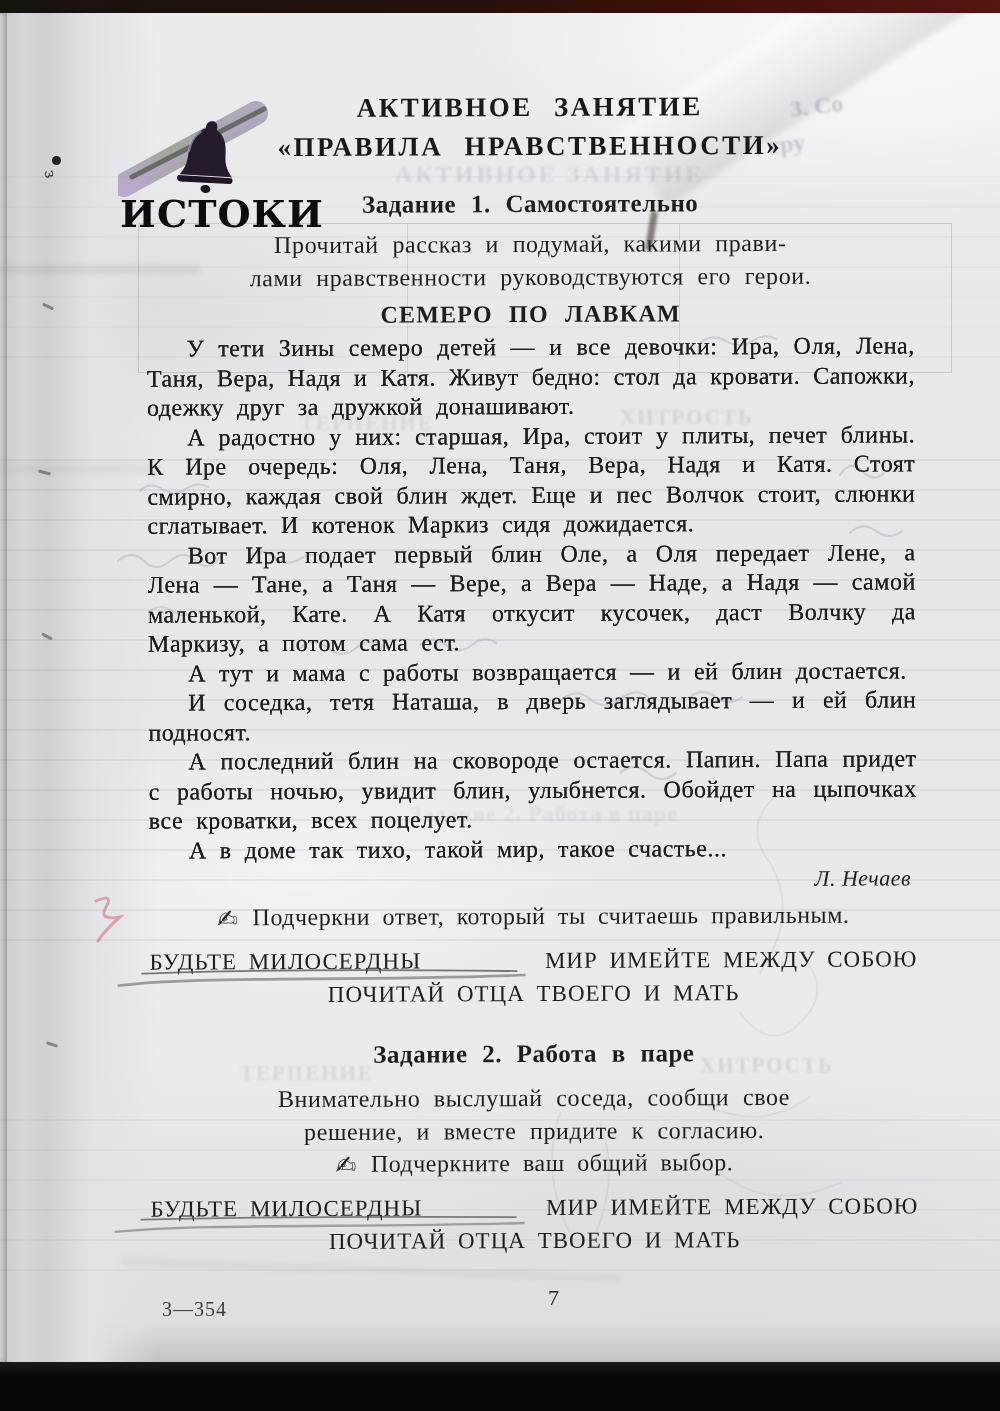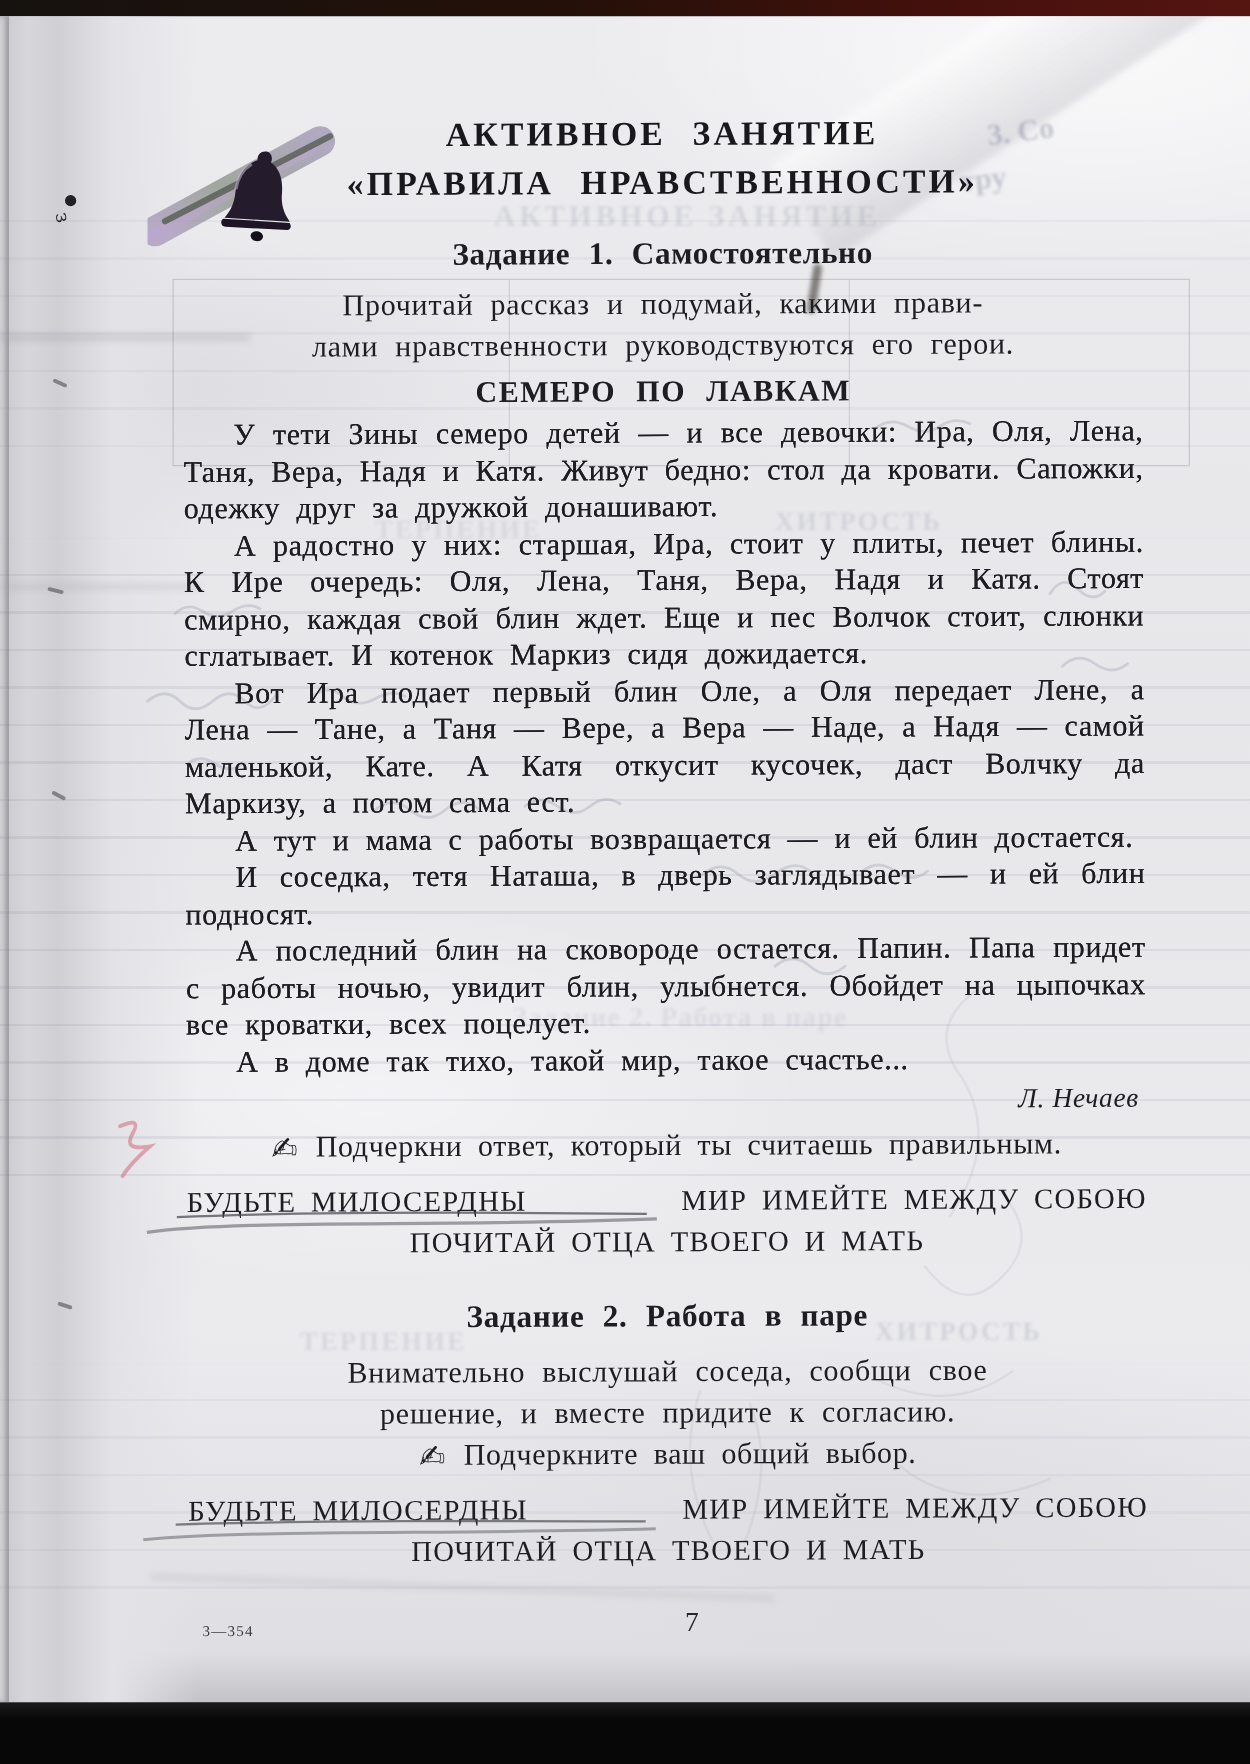--- a/index.html
+++ b/index.html
@@ -65,21 +65,21 @@
   .prompt{margin-top:10px;text-align:center;font-size:24px;letter-spacing:.5px;
     word-spacing:6px;white-space:nowrap;}
   .hand-icon{font-family:"DejaVu Sans",sans-serif;font-size:25px;margin-right:14px;
     vertical-align:-2px;}
   .choices{margin-top:13px;font-size:23px;letter-spacing:1px;word-spacing:5px;}
   .choices .row1{display:flex;justify-content:space-between;line-height:32px;}
   .choices .row2{text-align:center;line-height:33px;}
   .opt1{position:relative;display:inline-block;}
   .u-svg{position:absolute;left:-24px;top:21px;width:420px;height:28px;overflow:visible;}
   .task2-block{margin-top:30px;}
-  .footer-imprint{position:absolute;left:162px;top:1285px;font-size:12px;color:#3a3a40;
+  .footer-imprint{position:absolute;left:162px;top:1285px;font-size:20px;color:#3a3a40;
     letter-spacing:1px;}
   .page-number{position:absolute;left:548px;top:1272px;font-size:22px;color:#26262c;}
   .pen-dot{position:absolute;left:52px;top:143px;width:9px;height:9px;border-radius:50%;
     background:#222;}
   .margin-note{position:absolute;left:46px;top:152px;font-size:15px;color:#2a2a2a;
     transform:rotate(80deg);font-family:"DejaVu Serif",serif;}
 
   
   .logo-text{position:absolute;left:120px;top:178px;font-family:"DejaVu Serif",serif;
     font-weight:bold;font-size:38px;letter-spacing:1px;color:#0c0c10;
@@ -161,20 +161,21 @@
           <path d="M14,84 L146,16" stroke="#3c4438" stroke-width="5" stroke-linecap="round" opacity=".8"></path>
         </g>
         <g transform="rotate(10 90 70)">
           <path d="M88,28 c3,0 6,3 5,8 c8,4 12,12 13,24 c1,10 6,16 10,20 l-52,6 c3,-5 6,-12 5,-22 c-1,-14 5,-24 13,-28 c-1,-5 2,-8 6,-8 z" fill="#241b2c"></path>
           <path d="M63,87 l53,-6 c2,2 2,5 -1,6 l-49,6 c-4,0 -5,-4 -3,-6 z" fill="#1d1524"></path>
           <ellipse cx="92" cy="96" rx="5" ry="4" fill="#150f1b"></ellipse>
           <path d="M78,40 c-6,5 -9,13 -9,22" stroke="#cabfd8" stroke-width="2.5" fill="none" opacity=".55"></path>
         </g>
       </svg>
     </div>
+    <div class="logo-text">ИСТОКИ</div>
 
     <div class="content">
 
       <div class="header">
         <div>АКТИВНОЕ ЗАНЯТИЕ</div>
         <div>«ПРАВИЛА НРАВСТВЕННОСТИ»</div>
       </div>
 
       <div class="task-heading">Задание 1. Самостоятельно</div>
 

